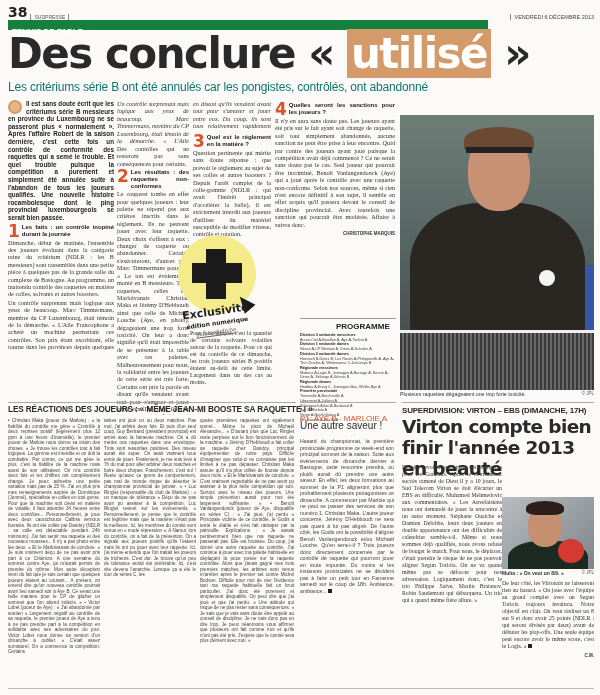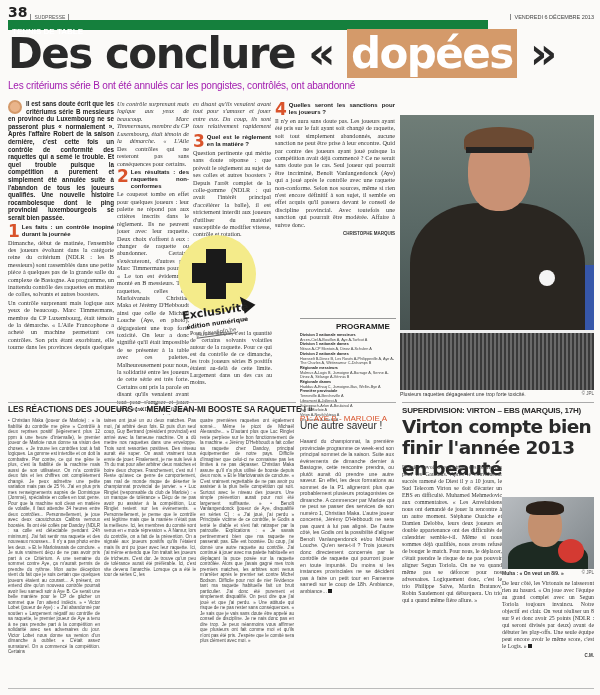--- a/index.html
+++ b/index.html
@@ -10,21 +10,21 @@
   .page-num { font-family: "DejaVu Sans", sans-serif; font-weight: bold; font-size: 14px; color: #222; }
   .paper-name { font-family: "Liberation Sans", sans-serif; font-size: 5px; color: #555; border-left: 1px solid #888; border-right: 1px solid #888; padding: 0 3px; margin-left: 3px; }
   .date { margin-left: auto; font-family: "Liberation Sans", sans-serif; font-size: 5.5px; color: #444; border-left: 1px solid #888; padding-left: 4px; }
 
   .section-band { position: absolute; left: 8px; top: 20px; width: 480px; height: 10px; background: #15803d; }
   .section-label { font-family: "Liberation Sans", sans-serif; font-weight: bold; font-size: 8px; color: #fff; padding-left: 4px; line-height: 10px; }
 
   .headline { position: absolute; left: 8px; top: 30px; width: 590px; height: 48px; font-family: "DejaVu Sans", sans-serif; font-weight: bold; font-size: 42px; letter-spacing: -1.5px; color: #2a2a2a; line-height: 48px; white-space: nowrap; }
   .headline .hl-box { background: #d49a6a; color: #fff; padding: 0 4px; }
 
-  .subhead { position: absolute; left: 8px; top: 80px; width: 590px; font-family: "Liberation Sans", sans-serif; font-size: 10px; color: #a21caf; white-space: nowrap; letter-spacing: -0.2px; }
+  .subhead { position: absolute; left: 8px; top: 80px; width: 590px; font-family: "Liberation Sans", sans-serif; font-size: 12px; color: #0f766e; white-space: nowrap; letter-spacing: -0.2px; }
 
   .col { position: absolute; font-size: 6.2px; line-height: 7.4px; text-align: justify; color: #333; }
   .col p { margin-bottom: 1px; }
   .intro { font-family: "Liberation Sans", sans-serif; font-weight: bold; font-size: 6.3px; line-height: 7.6px; color: #222; }
   .intro-icon { float: left; width: 14px; height: 14px; border-radius: 50%; background: #e9b48a; border: 2px solid #d49a6a; margin: 0 4px 1px 0; }
   .italic { font-style: italic; }
   .q-head { display: flex; align-items: flex-start; margin-top: 2px; }
   .q-num { font-family: "DejaVu Sans", sans-serif; font-weight: bold; font-size: 17px; line-height: 15px; color: #d9532b; margin-right: 2px; }
   .q-title { font-family: "Liberation Sans", sans-serif; font-weight: bold; font-size: 6px; line-height: 7px; color: #222; }
   .byline { font-family: "Liberation Sans", sans-serif; font-weight: bold; font-size: 4.5px; text-align: right; color: #333; margin-top: 2px; }
@@ -85,21 +85,21 @@
   <span class="page-num">38</span>
   <span class="paper-name">SUDPRESSE</span>
   <span class="date">VENDREDI 6 DÉCEMBRE 2013</span>
 </div>
 
 <div class="section-band">
   <span class="section-label">TENNIS DE TABLE</span>
 </div>
 
 <h1 class="headline">
-  <span>Des conclure « </span><span class="hl-box">dopées</span><span> »</span>
+  <span>Des conclure « </span><span class="hl-box">utilisé</span><span> »</span>
 </h1>
 
 <div class="subhead">Les critériums série B ont été annulés car les pongistes, contrôlés, ont abandonné</div>
 
 <div class="col" style="left:8px; top:100px; width:106px;">
   <p class="intro">
     <span class="intro-icon"></span>
     <span>Il est sans doute écrit que les critériums série B messieurs en province du Luxembourg ne se passeront plus « normalement ». Après l'affaire Robert de la saison dernière, c'est cette fois un contrôle de conformité des raquettes qui a semé le trouble. Et quel trouble puisque la compétition a purement et simplement été annulée suite à l'abandon de tous les joueurs qualifiés. Une nouvelle histoire rocambolesque dont le ping provincial luxembourgeois se serait bien passée.</span>
   </p>
   <div class="q-head">
@@ -193,21 +193,21 @@
 <div class="rcol" style="left:8px; top:418px; width:92px; height:268px; overflow:hidden;">• Christian Maka (joueur de Marloie) : « la fiabilité du contrôle me gêne » Contrôlé à deux reprises positif (légèrement plus 12 ppm à une heure d'intervalle), le premier joueur de Marloie nous donne sa vision des choses. « Je trouve les contrôles tout à fait logiques. La gomme est interdite et on doit la combattre. Par contre, ce qui me gêne le plus, c'est la fiabilité de la machine mais aussi de son utilisateur. On m'a contrôlé deux fois et les chiffres ont complètement changé. Je peux admettre une petite variation mais pas de 25 %. J'ai en plus pris mes renseignements auprès de Dominique (Jommé), spécialiste en colles en tout genre. Pour que la machine soit clean en matière de volatile, il faut attendre 34 heures entre deux contrôles... Personnellement, je joue avec deux caoutchoucs Calibra vernoux boostés. Ils ont été collés par Dandoy (NDLR : sa colle est détectable pendant 24h minimum). J'ai fait sentir ma raquette et des nouveaux mousses... Il n'y a pas photo entre les deux. » Et le Marloivanais de conclure. « Je suis vraiment déçu de ne pas avoir pris part à ce Critérium. A une semaine du sommet contre Aye, ça m'aurait permis de prendre du rythme. Mon autre déception vient du fait que je suis certain que quelques joueurs étaient au courant... A présent, on entend dire qu'un nouveau contrôle pourrait avoir lieu samedi soir à Aye B. Ce serait une belle manière pour le CP de gâcher un sommet que l'on attend indécis. » • Victor Lobet (joueur de Aye) : « J'ai abandonné par soutien » Largement négatif au contrôle de sa raquette, le premier joueur de Aye a tenu à ne pas prendre part à la compétition en solidarité avec ses adversaires du jour. Victor Lobet nous donne sa version d'un dimanche à oublier. « C'était assez surnaturel. On a commencé la compétition. Certains</div>
 <div class="rcol" style="left:104px; top:418px; width:92px; height:268px; overflow:hidden;">taines ont joué un ou deux matches. Pas moi, j'ai arbitré deux fois. Et puis d'un seul coup, Guy Bertrand (président provincial) est arrivé avec la fameuse machine. On a dû mettre nos raquettes dans une enveloppe. Trois sont ressorties positives. Des niveau aurait été super. On avait vraiment tous envie de jouer. Finalement, je me suis levé à 7h du mat pour aller arbitrer deux matches et boire deux chopes. Franchement, c'est nul ! Reste qu'avec ce genre de comportement, pas mal de monde risque de déserter le championnat provincial de janvier. » • Luc Ringlet (responsable du club de Marloie) : « un manque de tolérance » Déçu de ne pas avoir pu assister à la compétition, Luc Ringlet revient sur les événements. « Personnellement, je pense que le contrôle est légitime mais que la manière n'était pas la meilleure. Ici, les membres du comité sont venus en « mode répression ». A Namur, lors du contrôle, on a fait de la prévention. On a signalé aux joueurs positifs qu'ils l'étaient mais ils ont pu jouer avec leur raquette. Ici, j'ai même entendu que l'on traitait les joueurs de tricheurs. C'est dur. Je trouve qu'un peu de tolérance aurait été préférable. Ici, c'est vite devenu l'anarchie. Lorsque ça a été le tour de séries C, les</div>
 <div class="rcol" style="left:200px; top:418px; width:94px; height:268px; overflow:hidden;">quatre premières raquettes ont également sonné... Même le picot de Michaël Alexandre... » D'autant plus que Luc Ringlet reste perplexe sur le bon fonctionnement de la machine. « Jérémy D'Hebboudt a fait coller sa raquette chez Dandoy, principal équipementier de notre pays. Difficile d'imaginer que celui-ci ne connaisse pas les limites à ne pas dépasser. Christian Maka assure qu'il n'a plus utilisé de booste depuis deux mois. » Et le Marloivanais de conclure. « C'est vraiment regrettable de ne pas avoir pu assister à la plus belle compétition qui soit. Surtout avec le niveau des joueurs. Une simple prévention aurait pour moi été largement suffisante. » • Benoît Vanlangendonck (joueur de Aye, disqualifié en séries C) : « J'ai joué, j'ai perdu » Principale victime de ce contrôle, le Godis a tenté le diable et s'est fait rattraper par la patrouille. Explications : « Je savais pertinemment bien que ma raquette ne passerait pas. Elle est boostée. Du coup, j'ai donné une autre raquette au contrôle. J'ai continué à jouer avec ma palette habituelle en déplaçant la puce posée sur la raquette contrôlée. Alors que j'avais gagné mes trois premiers matches, les arbitres sont venus m'arrêter après le premier set contre Michel Bodson. Difficile pour moi de nier l'évidence tant ma raquette habituelle fait un bruit particulier. J'ai donc été purement et simplement disqualifié. On peut dire que j'ai joué et que j'ai perdu. » Une attitude qui risque de ne pas rester sans conséquences. « Je sais que je vais sans doute être appelé au conseil de discipline. Je ne nais donc pas en dire trop. Je peux néanmoins vous affirmer que plusieurs ont fait comme moi et qu'ils n'ont pas été pris. J'espère que le comité sera plus clément avec moi. »</div>
 
 <div class="p1-band">P1: AYE B - MARLOIE A</div>
 <div class="p1-title">Une autre saveur !</div>
 <div class="p1-body">
   <span>Hasard du championnat, la première provinciale programme ce week-end son principal sommet de la saison. Suite aux événements de dimanche dernier à Bastogne, cette rencontre prendra, ou plutôt aurait dû prendre une autre saveur. En effet, les deux formations au sommet de la P1 aligneront plus que probablement plusieurs protagonistes ce dimanche. A commencer par Marloie qui ne peut se passer des services de son numéro 1, Christian Maka. L'autre joueur concerné, Jérémy D'Hebboudt ne sera pas quant à lui pas aligné. De l'autre côté, les Godis ont la possibilité d'aligner Benoît Vanlangendonck et/ou Michaël Louche. Qu'en sera-t-il ? Trois joueurs donc directement concernés par le contrôle de raquette qui pourront jouer en toute impunité. Du moins si les instances provinciales ne se décident pas à faire un petit tour en Famenne samedi sur le coup de 18h. Ambiance, ambiance...</span><span class="end-mark"></span>
 </div>
 
-<div class="sd-band">SUPERDIVISION: VIRTON – EBS (MARQUIS, 17H)</div>
+<div class="sd-band">SUPERDIVISION: VIRTON – EBS (DIMANCHE, 17H)</div>
 <div class="sd-headline">Virton compte bien finir l'année 2013 en beauté</div>
 <div class="sd-col1">
   <span>Dernier devoir avec la trêve des confiseurs pour les Gaumais. Après le convaincant succès ramené de Diest il y a 10 jours, le Sud Telecom Virton se doit d'écarter un EBS en difficulté. Muhamed Mehmedovic aux commentaires. « Les Anvelaisiens nous ont demandé de jouer la rencontre à un autre moment. Stéphane Ouaiche et Damien Delobbe, leurs deux joueurs en double appartenance ont des difficultés de calendrier semble-t-il. Même si nous sommes déjà qualifiés, nous avons refusé de bouger le match. Pour nous, le déplacer, c'était prendre le risque de ne pas pouvoir aligner Segun Toriola. On ne va quand même pas se déforcer pour nos adversaires. Logiquement donc, c'est le trio Philippe Saive, Martin Bratanov, Robin Saudemont qui débarquera. Un trio qui a quand même fière allure. »</span>
 </div>
 <div class="sd-photo">
   <div class="sp-body"></div>
   <div class="sp-head"></div>
   <div class="sp-hair"></div>
   <div class="sp-paddle"></div>
 </div>

